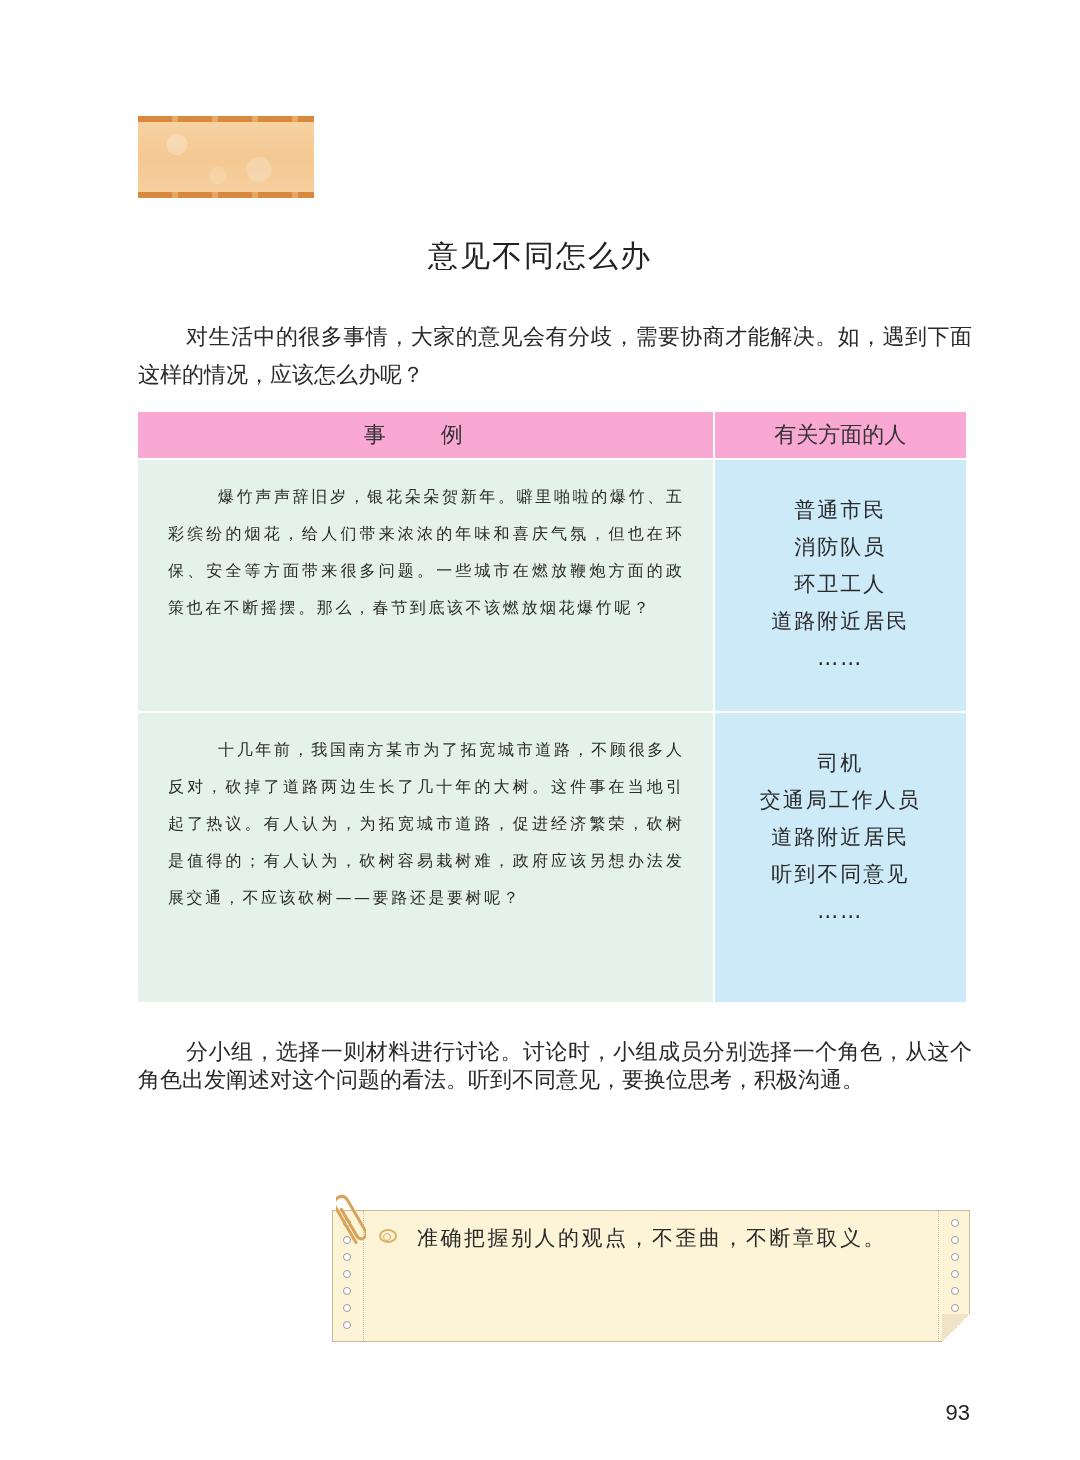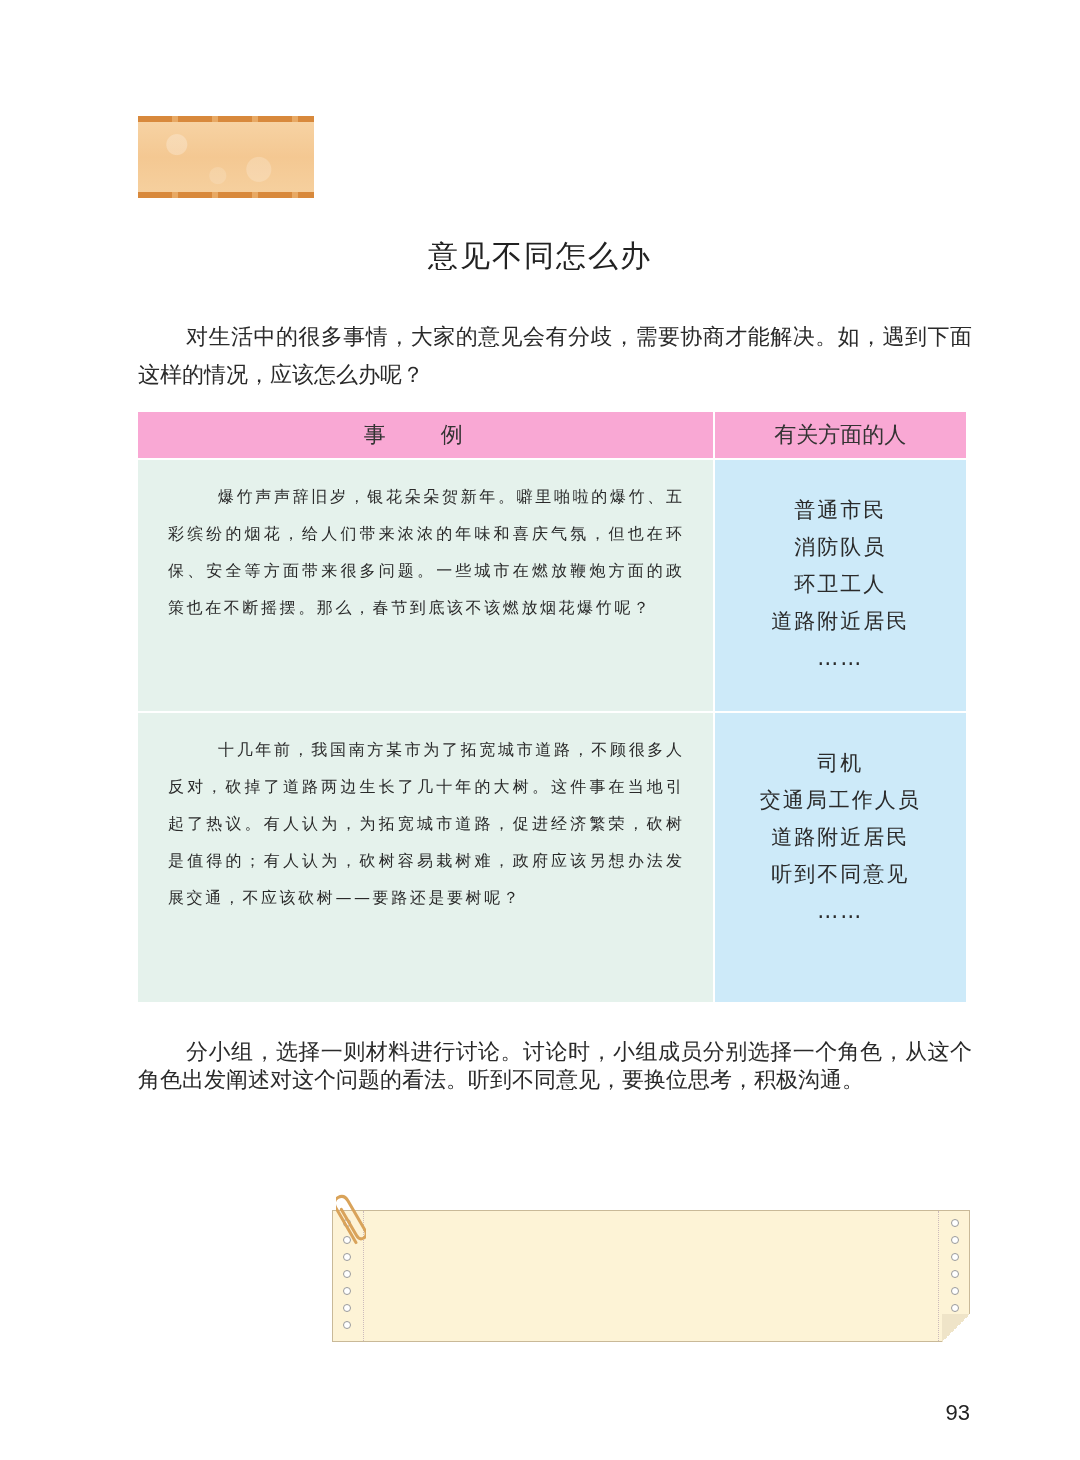--- a/index.html
+++ b/index.html
@@ -168,20 +168,24 @@
   <div class="holes-right">
     <div class="hole"></div>
       <div class="hole"></div>
       <div class="hole"></div>
     <div class="hole"></div>
       <div class="hole"></div>
       <div class="hole"></div>
   </div>
   <div class="margin-line"></div>
   <div class="margin-line r"></div>
+  <div class="tip tip1">
+    <span class="bullet"></span>
+    <span class="tip-text">准确把握别人的观点，不歪曲，不断章取义。</span>
+  </div>
   <div class="fold"></div>
 </div>
 
 <svg class="paperclip" viewBox="0 0 30 60">
   <path d="M8 52 L8 12 Q8 4 15 4 Q22 4 22 12 L22 46 Q22 52 17 52 Q12 52 12 46 L12 16" fill="none" stroke="#d9a35a" stroke-width="3" stroke-linecap="round" transform="rotate(-30 15 30)"></path>
 </svg>
 
 <div class="page-number">93</div>
 
 </body></html>

